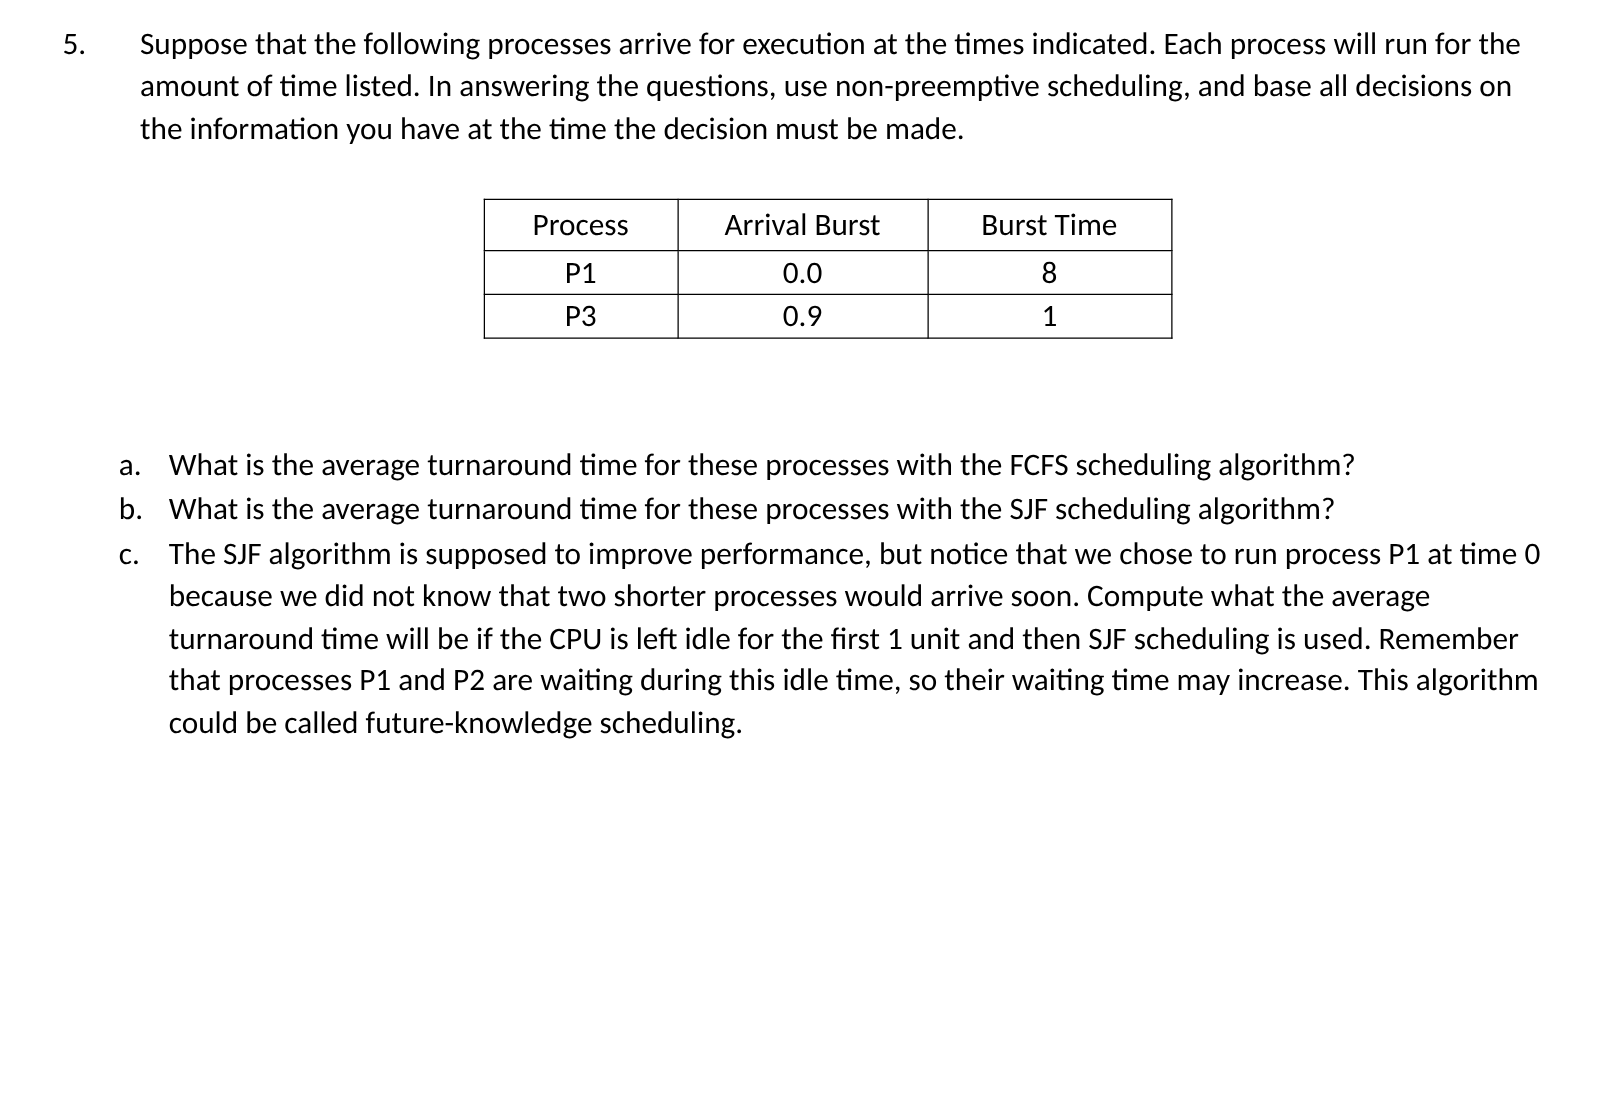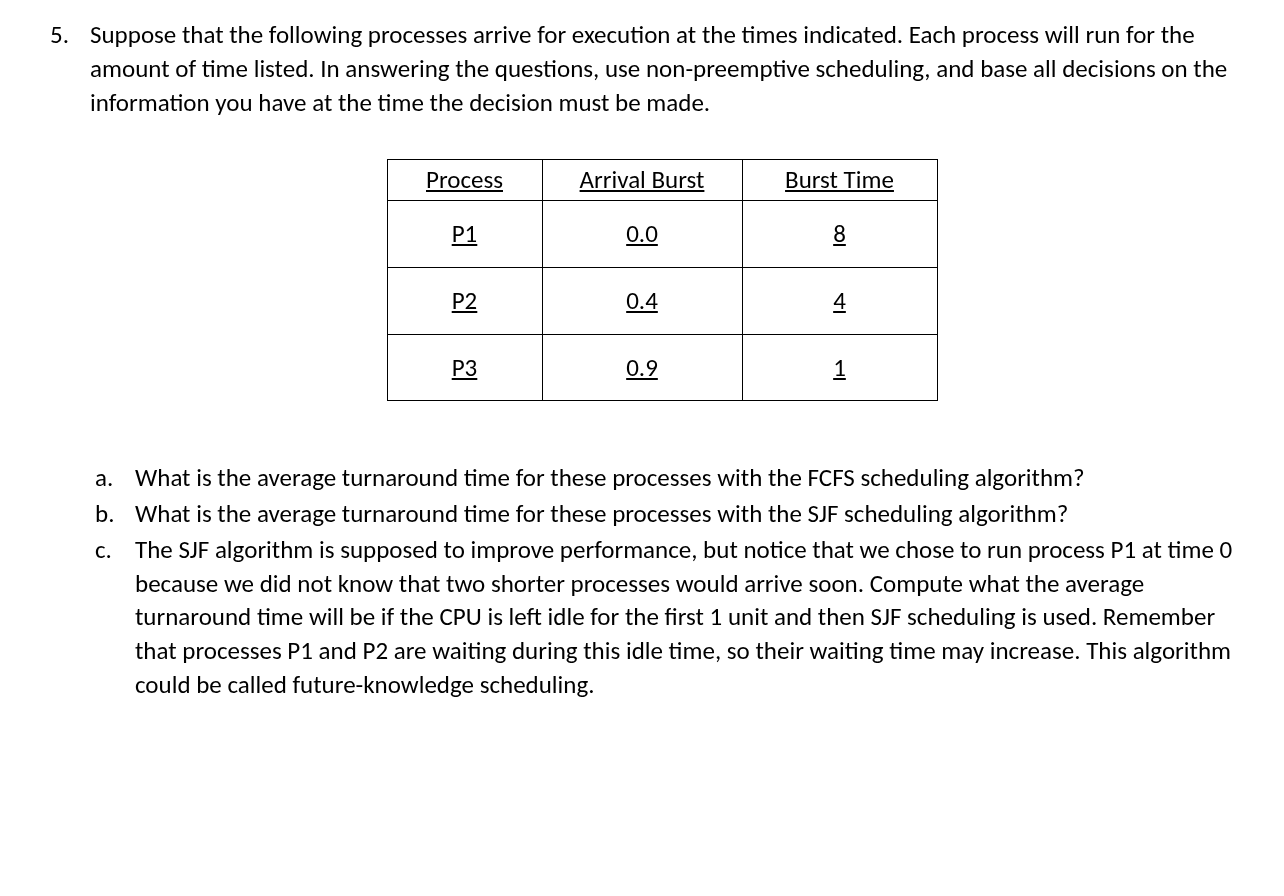--- a/index.html
+++ b/index.html
@@ -28,34 +28,34 @@
       flex-shrink: 0;
       text-align: left;
       padding-left: 20px;
     }
     .q-body {
       flex: 1;
       padding-right: 20px;
     }
     .main-text {
       margin-bottom: 40px;
+      margin-left: 22px;
     }
     .table-wrap {
       display: flex;
       justify-content: center;
       margin-top: 38px;
-      margin-bottom: 60px;
-      text-decoration: underline;
+      margin-bottom: 84px;
     }
     table {
       border-collapse: collapse;
     }
     th, td {
       border: 1.5px solid #000000;
-      padding: 16px 14px;
+      padding: 0 14px;
       text-align: center;
       font-weight: normal;
     }
     th {
       padding: 3px 22px;
     }
     .col-process { min-width: 155px; }
     .col-arrival { min-width: 200px; }
     .col-burst { min-width: 195px; }
     .subitems {
@@ -94,25 +94,20 @@
               <th class="col-burst">Burst Time</th>
             </tr>
           </thead>
           <tbody>
             <tr>
               <td>P1</td>
               <td>0.0</td>
               <td>8</td>
             </tr>
             <tr>
-              <td>P2</td>
-              <td>0.4</td>
-              <td>4</td>
-            </tr>
-            <tr>
               <td>P3</td>
               <td>0.9</td>
               <td>1</td>
             </tr>
           </tbody>
         </table>
       </div>
 
       <div class="subitems">
         <div class="sub-row">

